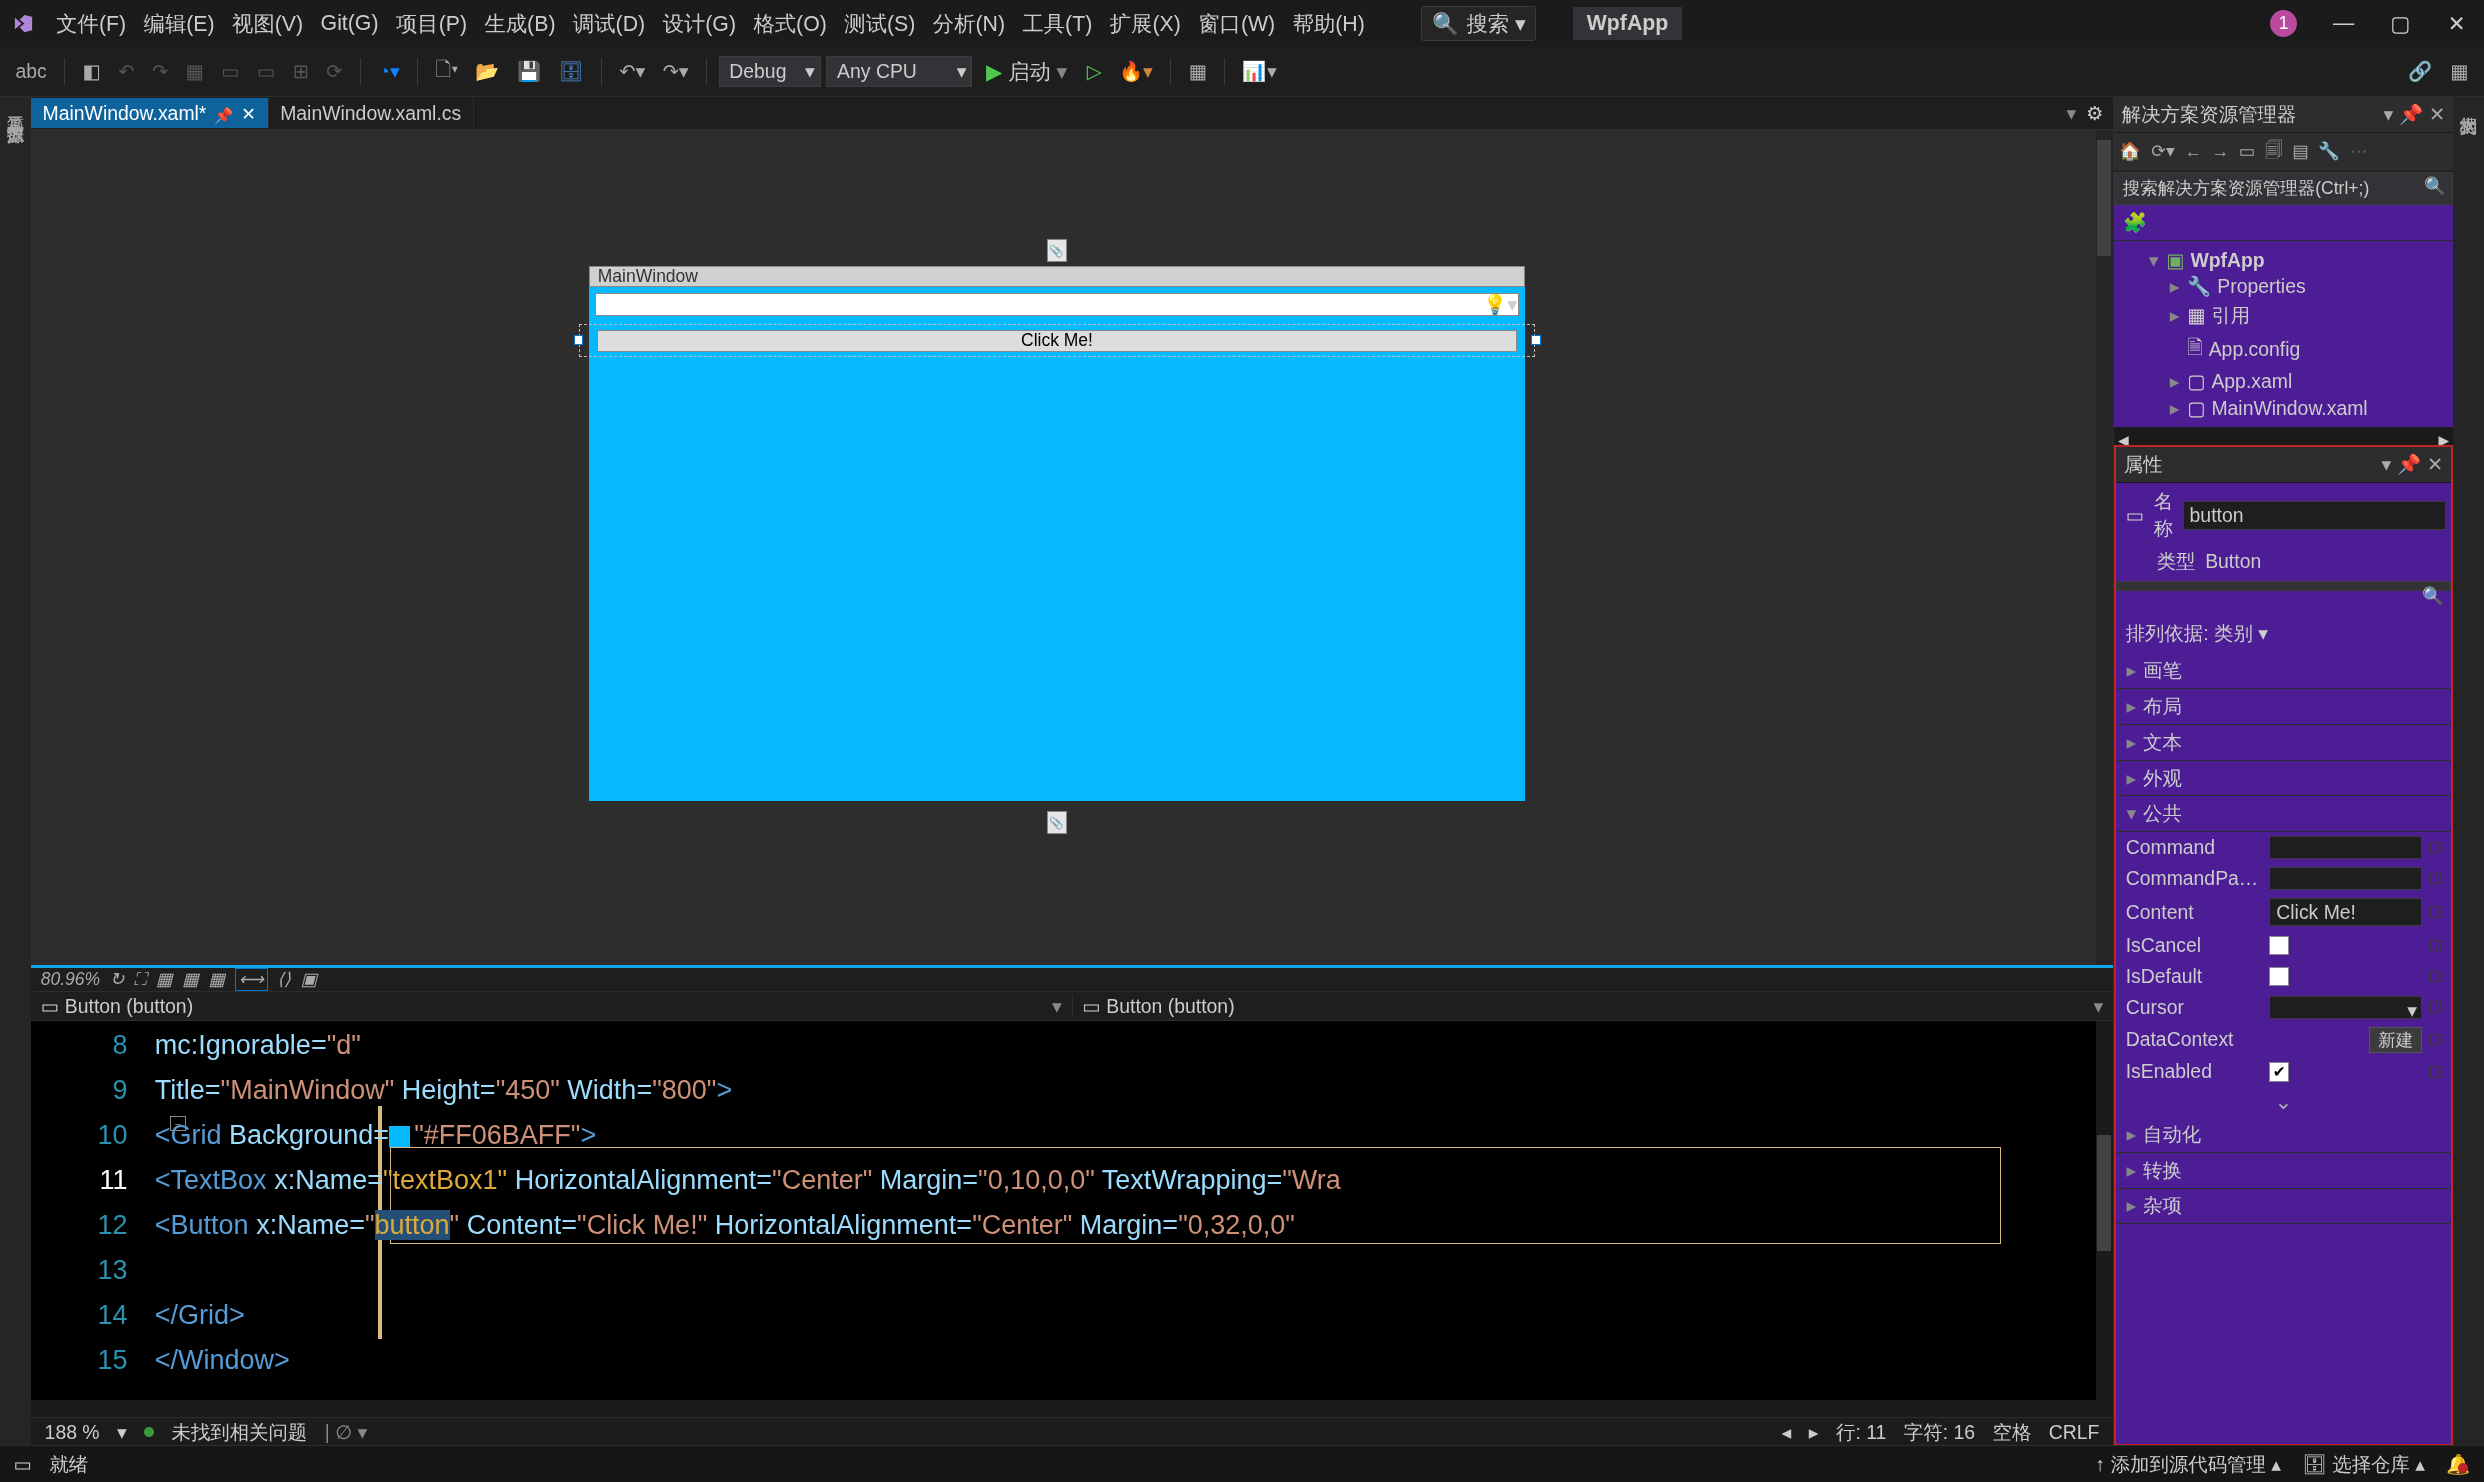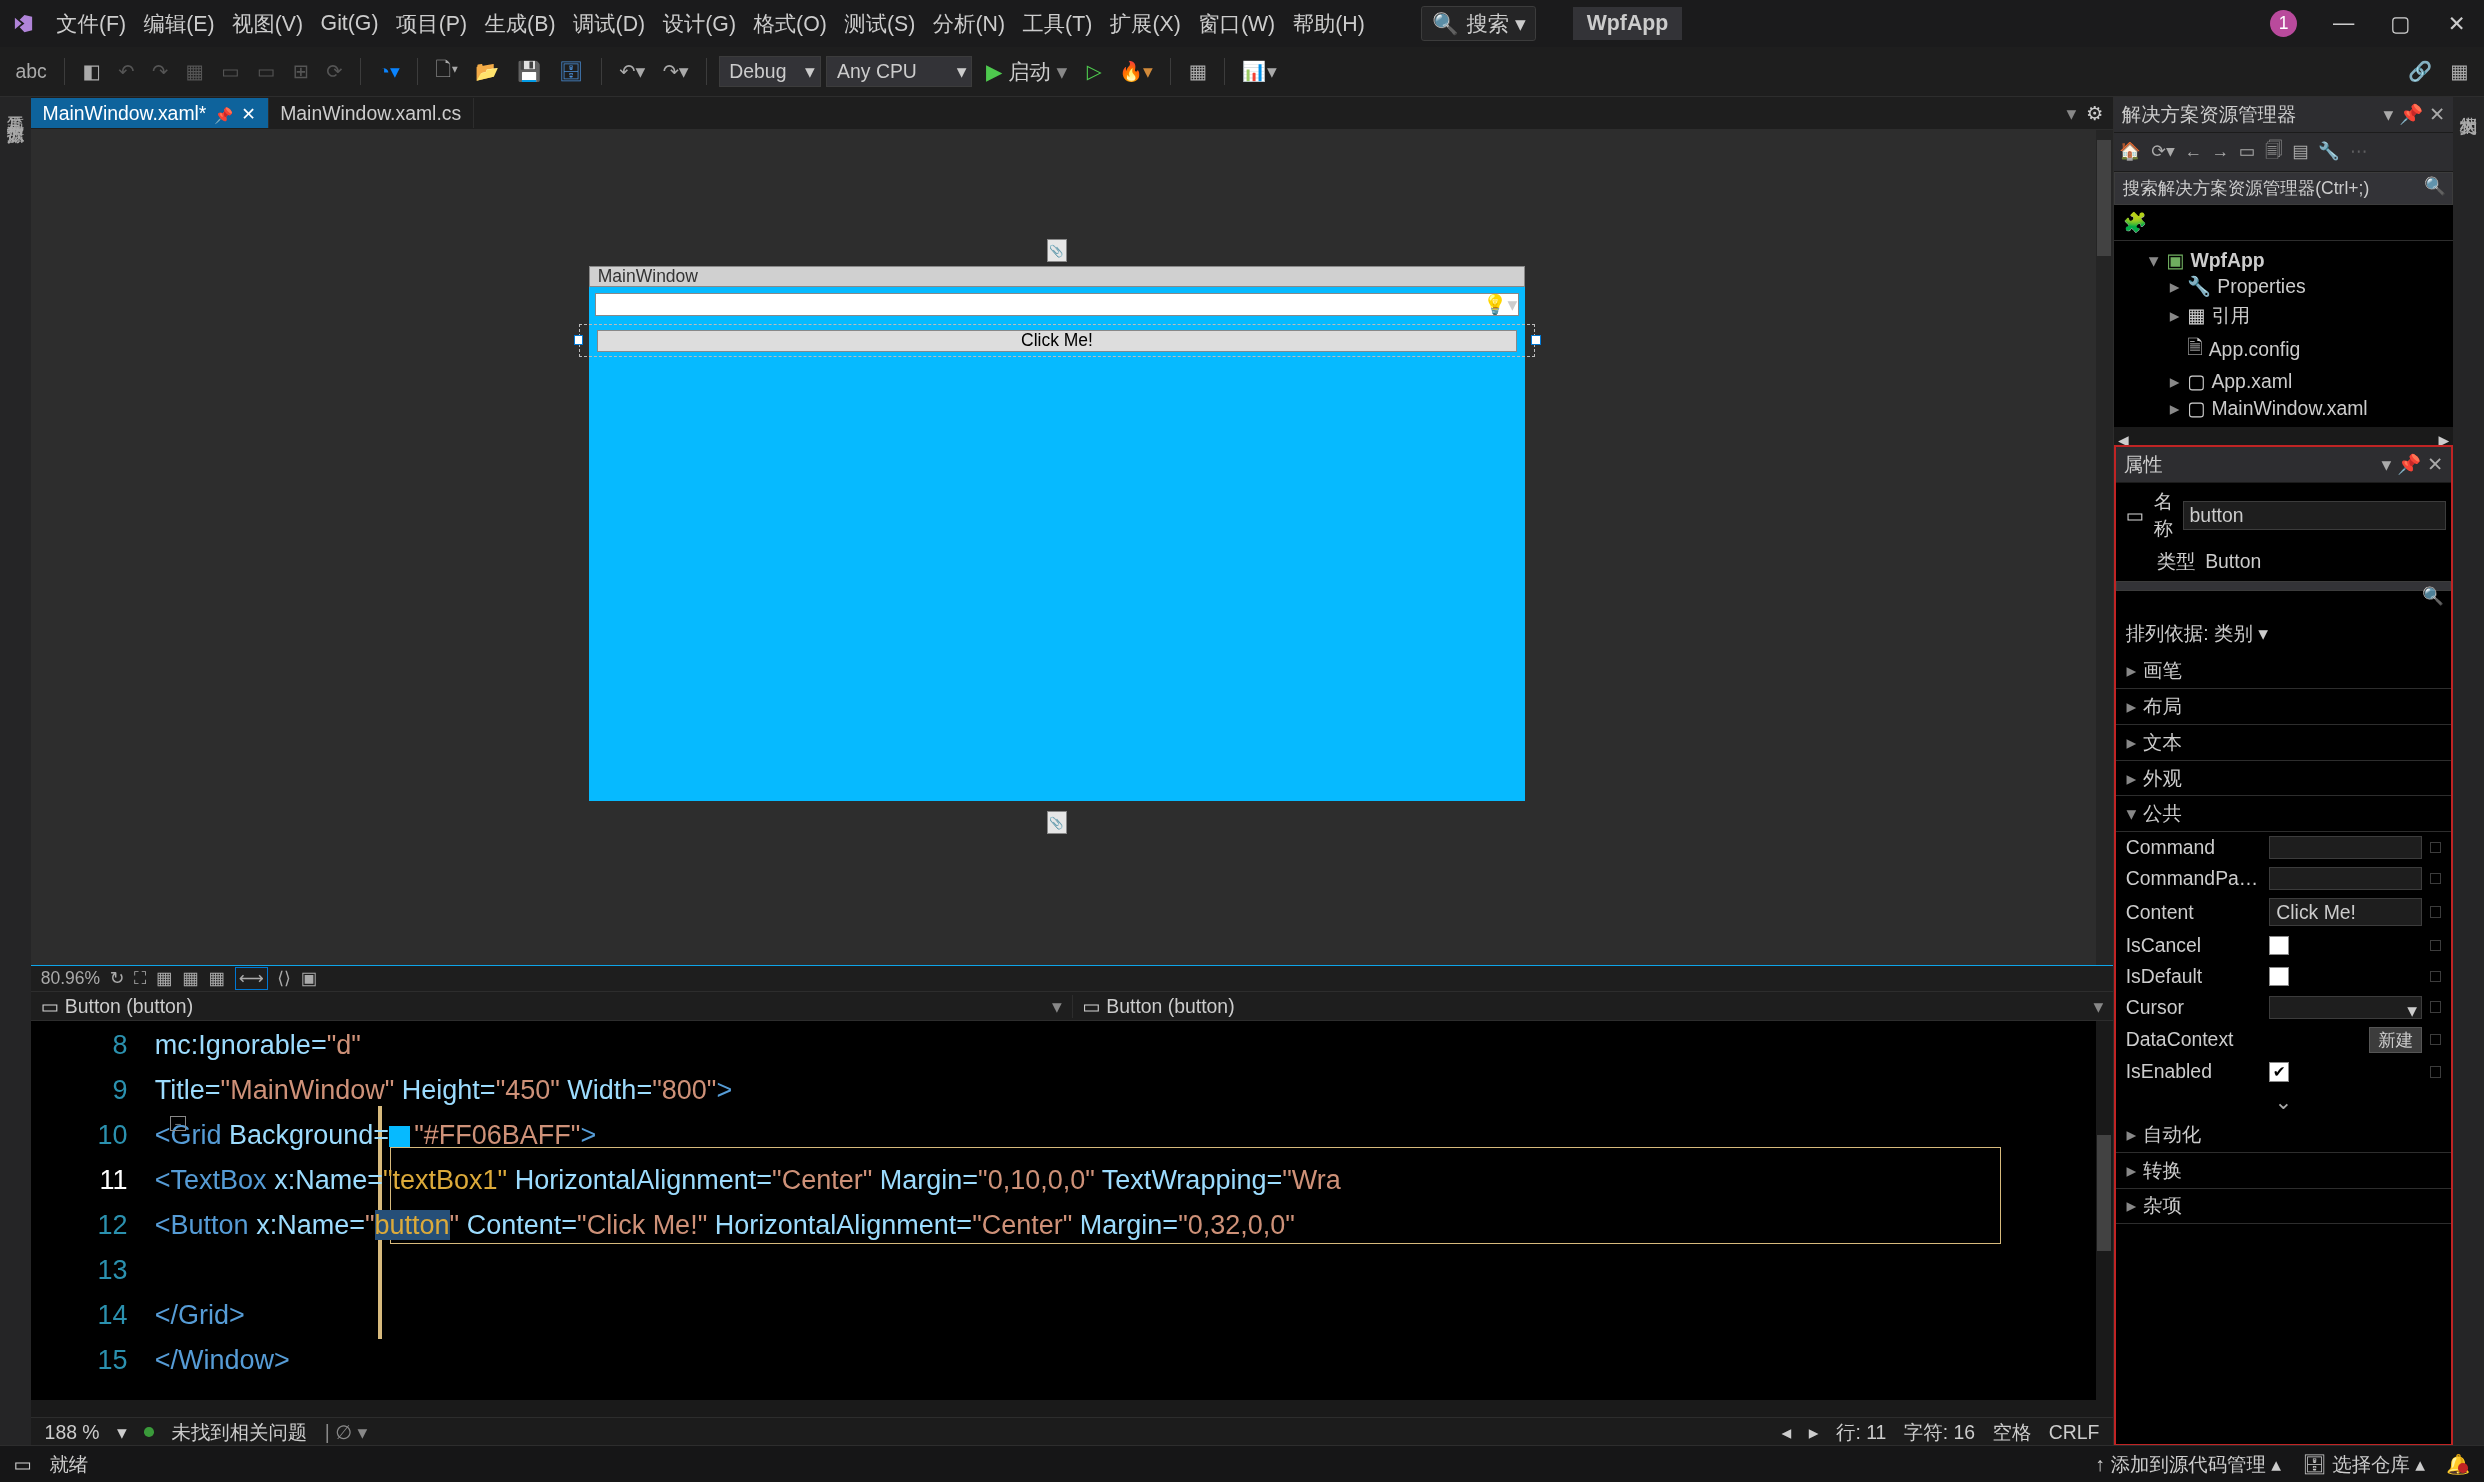--- a/index.html
+++ b/index.html
@@ -47,21 +47,21 @@
 .window-titlebar { background: #d0d0d0; color: #333; font-size: 17.5px; padding: 1.9px 7.8px; height: 21.3px; display: flex; align-items: center; border: 1px solid #888; }
 .window-body { height: 514px; background: #06BAFF; position: relative; }
 .design-textbox { position: absolute; left: 5.8px; top: 5.8px; right: 5.8px; height: 23px; background: #fff; border: 1px solid #888; }
 .design-button { position: absolute; left: 7.8px; right: 7.8px; top: 43px; height: 21.3px; background: #ddd; border: 1px solid #888; display: flex; align-items: center; justify-content: center; font-size: 17.5px; color: #000; }
 .sel-dashed { border: 1.9px dashed #bbb; position: absolute; pointer-events: none; }
 .sel-handle { width: 9.7px; height: 9.7px; background: #fff; border: 1px solid #0078d4; position: absolute; }
 .bulb { position: absolute; right: 7.8px; top: 5.8px; font-size: 19.4px; }
 .ruler-pin { position: absolute; width: 19.4px; height: 23px; background: #e6e6e6; border: 1px solid #888; display: flex; align-items: center; justify-content: center; font-size: 11.6px; left: 50%; margin-left:-9.7px; }
 
 
-.sub-toolbar { height: 27px; background: #1e1e1e; border-top: 1px solid #0ea5e9; border-bottom: 1px solid #2d2d2d; display: flex; align-items: center; padding: 0 9.7px; gap: 9.7px; font-size: 17.5px; }
+.sub-toolbar { height: 27px; background: #1e1e1e; border-top: 3px solid #0ea5e9; border-bottom: 1px solid #2d2d2d; display: flex; align-items: center; padding: 0 9.7px; gap: 9.7px; font-size: 17.5px; font-style: italic; }
 .sub-toolbar .btn-sm { color: #aaa; }
 .highlight-border { border: 1px solid #0078d4; padding: 0 2.9px; }
 .sub-toolbar2 { height: 27px; background: #1e1e1e; border-bottom: 1px solid #2d2d2d; display: flex; align-items: center; padding: 0 19.4px; gap: 29px; font-size: 19.4px; }
 .sub-toolbar2 .right { margin-left: auto; display: flex; gap: 5.8px; }
 
 
 .breadcrumb-row { height: 29px; background: #1e1e1e; border-bottom: 1px solid #2d2d2d; display: flex; align-items: center; font-size: 19.4px; }
 .breadcrumb-row .bc { flex: 1; display: flex; align-items: center; gap: 5.8px; padding: 0 9.7px; border-right: 1px solid #2d2d2d; }
 .breadcrumb-row .bc:last-child { border-right: none; }
 
@@ -83,21 +83,21 @@
 .ed-scroll { position:absolute; right:0; top:0; bottom:0; width:17.5px; background:#1a1a1a; }
 .ed-scroll .thumb { position:absolute; top:30%; height:116px; left:1.9px; right:1.9px; background:#424242; }
 .ed-scroll-h { height:17.5px; background:#1a1a1a; display:flex; align-items:center; }
 
 
 .editor-status { height: 29px; background: #1c1c1c; border-top: 1px solid #2d2d2d; display: flex; align-items: center; padding: 0 13.6px; gap: 17.5px; font-size: 19.4px; }
 .editor-status .green-dot { width:9.7px; height:9.7px; border-radius:50%; background:#3a9a3a; }
 .editor-status .right { margin-left:auto; display:flex; gap:17.5px; align-items:center; }
 
 
-.right-col { display: flex; flex-direction: column; background: #000000; border-left: 1px solid #2d2d2d; }
+.right-col { display: flex; flex-direction: column; background: #4c1d95; border-left: 1px solid #2d2d2d; }
 .panel-header { background: #2d2d30; padding: 3.9px 7.8px; display: flex; align-items: center; gap: 5.8px; font-size: 19.4px; border-bottom: 1px solid #1b1b1b; }
 .panel-header .hbtns { margin-left:auto; display:flex; gap:5.8px; color:#aaa; }
 .panel-toolbar { background: #2d2d30; padding: 3.9px 5.8px; display: flex; align-items: center; gap: 9.7px; font-size: 17.5px; border-bottom: 1px solid #1b1b1b; color:#aaa; }
 .panel-search { background: #333337; border:1px solid #3c3c3c; margin:0; padding:3.9px 7.8px; font-size:17.5px; position:relative; }
 .panel-search::after { content:"🔍"; position:absolute; right:5.8px; }
 
 .tree { padding: 5.8px 3.9px; font-size: 19.4px; }
 .tree-row { display:flex; align-items:center; gap:5.8px; padding:1.9px 3.9px; }
 .tree-indent1 { padding-left: 29px; }
 .tree-indent2 { padding-left: 50px; }

